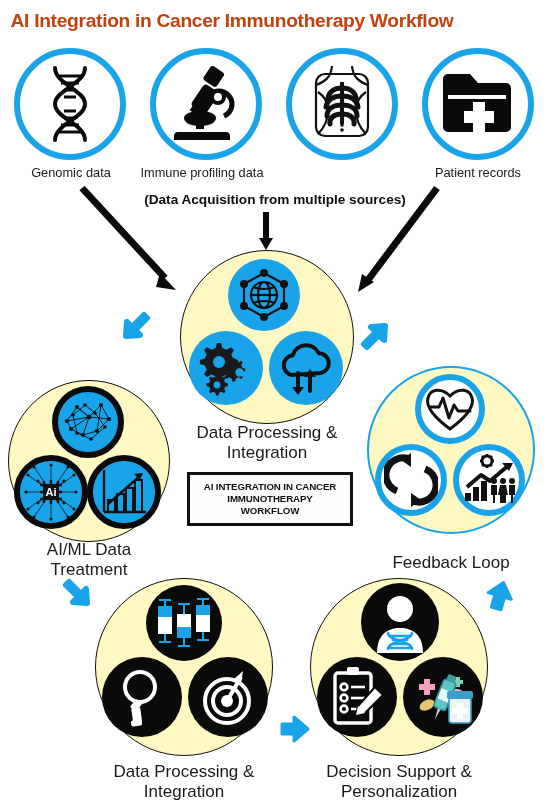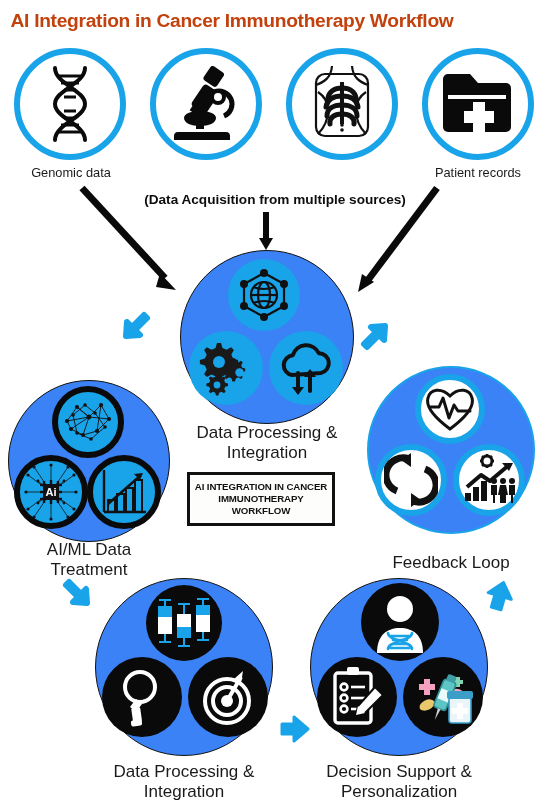--- a/index.html
+++ b/index.html
@@ -17,35 +17,35 @@
 
   
   .src{position:absolute;width:112px;height:112px;border-radius:50%;
        border:6px solid #19a3e8;box-sizing:border-box;background:#fff;}
   .src-ico{position:absolute;left:0;top:0;width:100%;height:100%;
            display:flex;align-items:center;justify-content:center;}
   .src-lbl{position:absolute;width:160px;text-align:center;font-size:12.8px;
            color:#1a1a1a;line-height:1.1;}
 
   
-  .cluster{position:absolute;border-radius:50%;box-sizing:border-box;background:#3b82f6;}
+  .cluster{position:absolute;border-radius:50%;box-sizing:border-box;background:#fef9c3;}
   .cluster.k-thin{border:1.6px solid #111;}
   .cluster.k-blue{border:2.2px solid #19a3e8;}
   .inner{position:absolute;border-radius:50%;display:flex;align-items:center;
          justify-content:center;box-sizing:border-box;}
   .inner.fill-blue{background:#19a3e8;}
   .inner.fill-black{background:#0a0a0a;}
   .inner.ring-black{background:#19a3e8;border:6px solid #0a0a0a;}
   .inner.ring-blue{background:#fff;border:6px solid #19a3e8;}
   .cl-lbl{position:absolute;width:230px;text-align:center;font-size:17px;
           color:#1a1a1a;line-height:1.15;}
 
   
   .centerbox{
-    position:absolute;left:187px;top:472px;width:148px;height:54px;
+    position:absolute;left:187px;top:472px;width:166px;height:54px;
     border:3.4px solid #111;background:#fdfdfb;box-sizing:border-box;
     display:flex;align-items:center;justify-content:center;text-align:center;
     font-size:9.7px;font-weight:bold;line-height:1.22;letter-spacing:-0.1px;
     color:#111;padding:0 4px;
   }
 
   
   .acq{position:absolute;left:0;top:192px;width:550px;text-align:center;
        font-size:13.6px;font-weight:bold;color:#0d0d0d;}
 
@@ -90,20 +90,21 @@
           <path d="M20 44 h22 v7 h-22z" transform="rotate(34 31 47)"></path>
           <path d="M14 52 c0 -4 6 -7 16 -7 c10 0 16 3 16 7 c0 5 -7 8 -16 8 c-9 0 -16 -3 -16 -8z"></path>
           <rect x="26" y="54" width="8" height="9"></rect>
           <path d="M8 66 h48 c3 0 4 2 4 4 v4 h-56 v-4 c0 -2 1 -4 4 -4z"></path>
           <path d="M44 26 a12 12 0 0 1 10 24" fill="none" stroke="#0a0a0a" stroke-width="5"></path>
           <circle cx="48" cy="31" r="6" fill="#fff" stroke="#0a0a0a" stroke-width="4"></circle>
         </g>
       </svg>
     </div>
   </div>
+  <div class="src-lbl" style="left:122px;top:166px;">Immune profiling data</div>
 
   <div class="src" style="left:286px;top:48px;">
     <div class="src-ico">
       <svg width="80" height="84" viewBox="0 0 80 84">
         <rect x="14" y="12" width="52" height="62" rx="9" fill="none" stroke="#111" stroke-width="2.2"></rect>
         <path d="M30 4 C29 16 22 20 14 23 M50 4 C51 16 58 20 66 23" fill="none" stroke="#111" stroke-width="2.2"></path>
         <path d="M16 30 C22 34 26 40 26 48 C26 58 22 66 16 72 M64 30 C58 34 54 40 54 48 C54 58 58 66 64 72" fill="none" stroke="#111" stroke-width="2.2"></path>
         <line x1="40" y1="20" x2="40" y2="62" stroke="#111" stroke-width="4"></line>
         <g fill="none" stroke="#111" stroke-width="5" stroke-linecap="round">
           <path d="M40 26 C32 26 27 30 26 36"></path>

